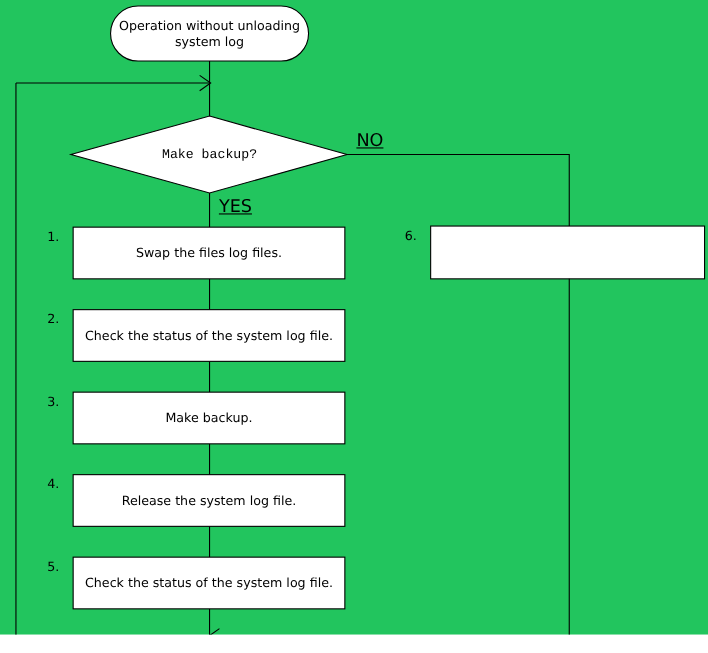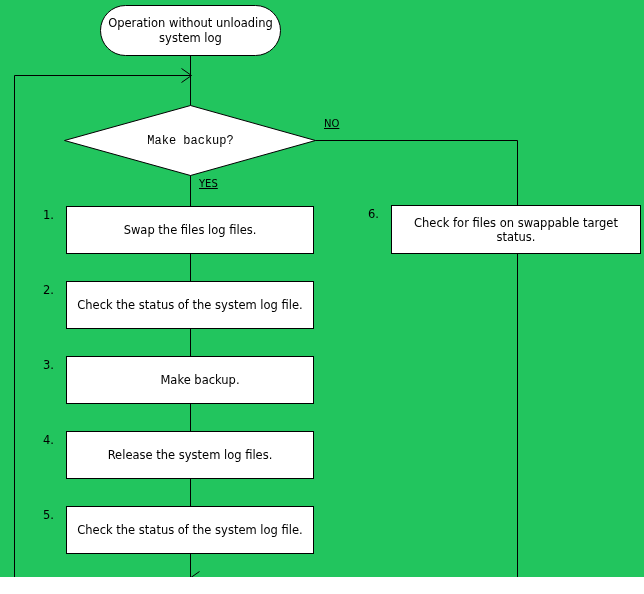--- a/index.html
+++ b/index.html
@@ -53,21 +53,21 @@
   .step-num {
     position: absolute;
     font-family: "DejaVu Sans", sans-serif;
     font-size: 11.5px;
     color: #000000;
     text-align: left;
   }
   .branch-lbl {
     position: absolute;
     font-family: "DejaVu Sans", sans-serif;
-    font-size: 10px;
+    font-size: 16px;
     color: #000000;
     text-decoration: underline;
   }
   .term-text {
     position: absolute;
     display: flex;
     align-items: center;
     justify-content: center;
     text-align: center;
     font-family: "DejaVu Sans", sans-serif;
@@ -141,18 +141,17 @@
 
   <div class="step-num" style="left:43px; top:208px;">1.</div>
   <div class="step-num" style="left:43px; top:283px;">2.</div>
   <div class="step-num" style="left:43px; top:358px;">3.</div>
   <div class="step-num" style="left:43px; top:433px;">4.</div>
   <div class="step-num" style="left:43px; top:508px;">5.</div>
   <div class="step-num" style="left:368px; top:207px;">6.</div>
 
   <div class="box-text" style="left:67px; top:207px; width:246px; height:46px;">Swap the files log files.</div>
   <div class="box-text" style="left:67px; top:282px; width:246px; height:46px;">Check the status of the system log file.</div>
-  <div class="box-text" style="left:77px; top:357px; width:246px; height:46px;">Make backup.</div>
-  <div class="box-text" style="left:67px; top:432px; width:246px; height:46px;">Release the system log files.</div>
+  <div class="box-text" style="left:67px; top:357px; width:246px; height:46px;">Make backup.</div>
+  <div class="box-text" style="left:67px; top:432px; width:246px; height:46px;">Release the system log file.</div>
   <div class="box-text" style="left:67px; top:507px; width:246px; height:46px;">Check the status of the system log file.</div>
-  <div class="box-text" style="left:396px; top:206px; width:240px; height:47px;">Check for files on swappable target status.</div>
 
 </div>
 
 </body></html>

